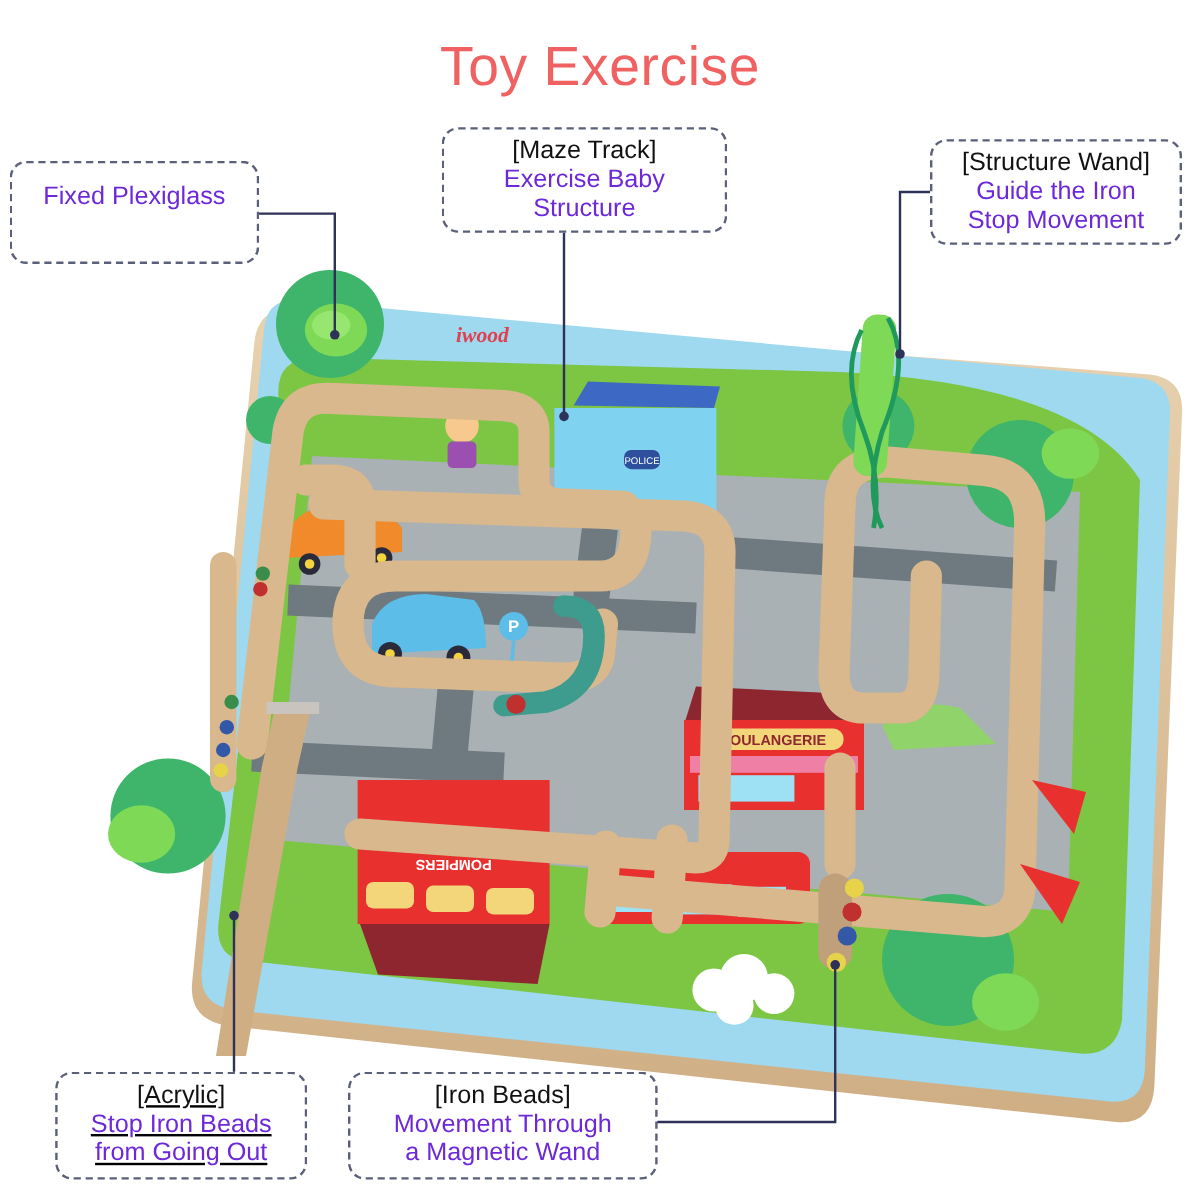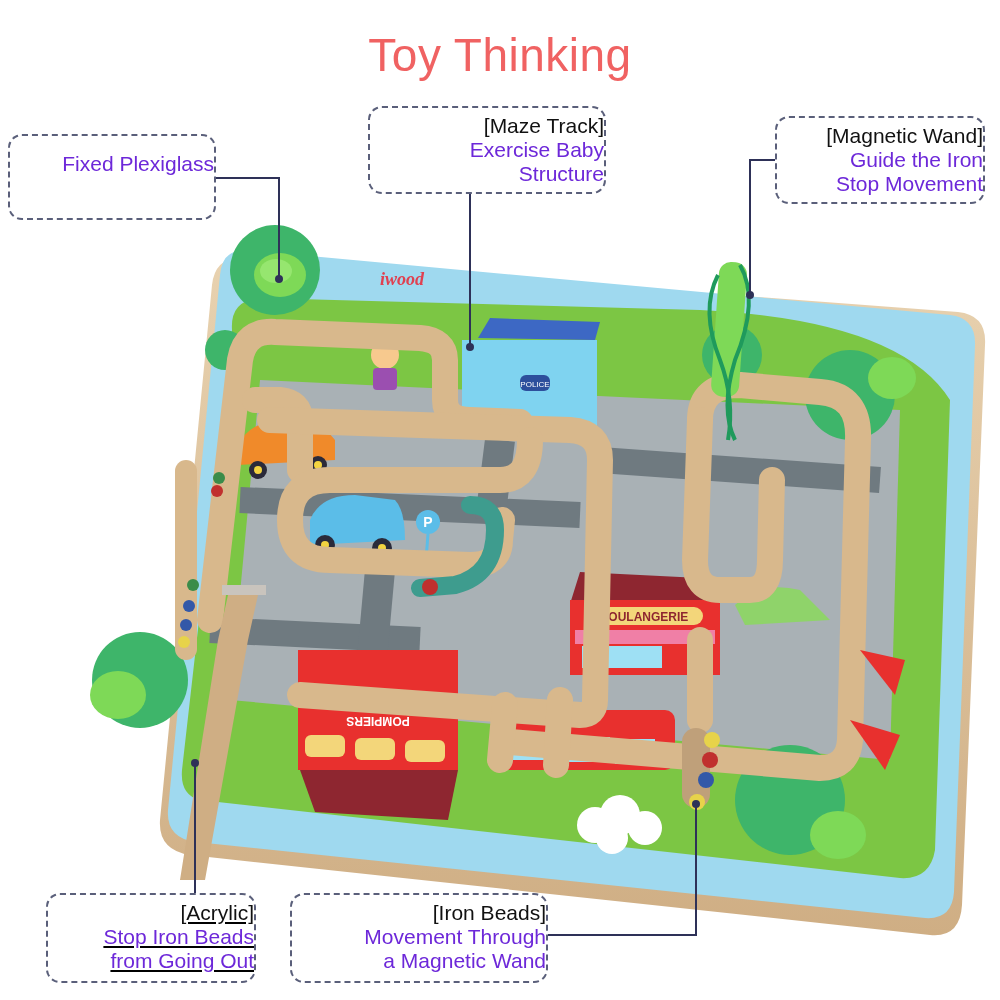--- a/index.html
+++ b/index.html
@@ -1,27 +1,27 @@
 <!DOCTYPE html>
 <html><head>
 <meta charset="utf-8">
 <style>
   html,body{margin:0;padding:0;background:#ffffff;}
   body{width:1000px;height:1000px;position:relative;overflow:hidden;font-family:"Liberation Sans",sans-serif;}
   .title{position:absolute;left:0;width:1000px;top:28px;text-align:center;font-size:46px;color:#f06262;letter-spacing:0.5px;}
-  .callout{position:absolute;border:2px dashed #5a5f7a;border-radius:14px;background:#fff;text-align:right;box-sizing:border-box;padding-top:6px;z-index:5;}
+  .callout{position:absolute;border:2px dashed #5a5f7a;border-radius:14px;background:#fff;text-align:center;box-sizing:border-box;padding-top:6px;z-index:5;}
   .callout .head{color:#111;font-size:21px;line-height:24px;}
   .callout .desc{color:#6d28d9;font-size:21px;line-height:24px;}
   .board-svg{position:absolute;left:0;top:0;z-index:1;}
   .lines{position:absolute;left:0;top:0;z-index:4;pointer-events:none;}
 </style>
 </head>
 <body>
 
-<div class="title">Toy Thinking</div>
+<div class="title">Toy Exercise</div>
 
 <svg class="board-svg" width="1000" height="1000" viewBox="0 0 1000 1000">
   <defs>
     <linearGradient id="woodEdge" x1="0" y1="0" x2="0" y2="1">
       <stop offset="0" stop-color="#e8d2b0"></stop>
       <stop offset="1" stop-color="#cfae84"></stop>
     </linearGradient>
   </defs>
 
   <path d="M240 258 Q215 258 212 285 L160 820 Q158 850 190 855 L930 935 Q960 938 962 905 L985 345 Q987 315 958 312 Z" fill="url(#woodEdge)"></path>
@@ -167,21 +167,21 @@
   <div class="desc" style="margin-top:6px;">Fixed Plexiglass</div>
 </div>
 
 <div class="callout" style="left:368px;top:106px;width:238px;height:88px;">
   <div class="head">[Maze Track]</div>
   <div class="desc">Exercise Baby</div>
   <div class="desc">Structure</div>
 </div>
 
 <div class="callout" style="left:775px;top:116px;width:210px;height:88px;">
-  <div class="head">[Magnetic Wand]</div>
+  <div class="head">[Structure Wand]</div>
   <div class="desc">Guide the Iron</div>
   <div class="desc">Stop Movement</div>
 </div>
 
 <div class="callout" style="left:46px;top:893px;width:210px;height:90px;text-decoration:underline;">
   <div class="head">[Acrylic]</div>
   <div class="desc">Stop Iron Beads</div>
   <div class="desc">from Going Out</div>
 </div>
 

